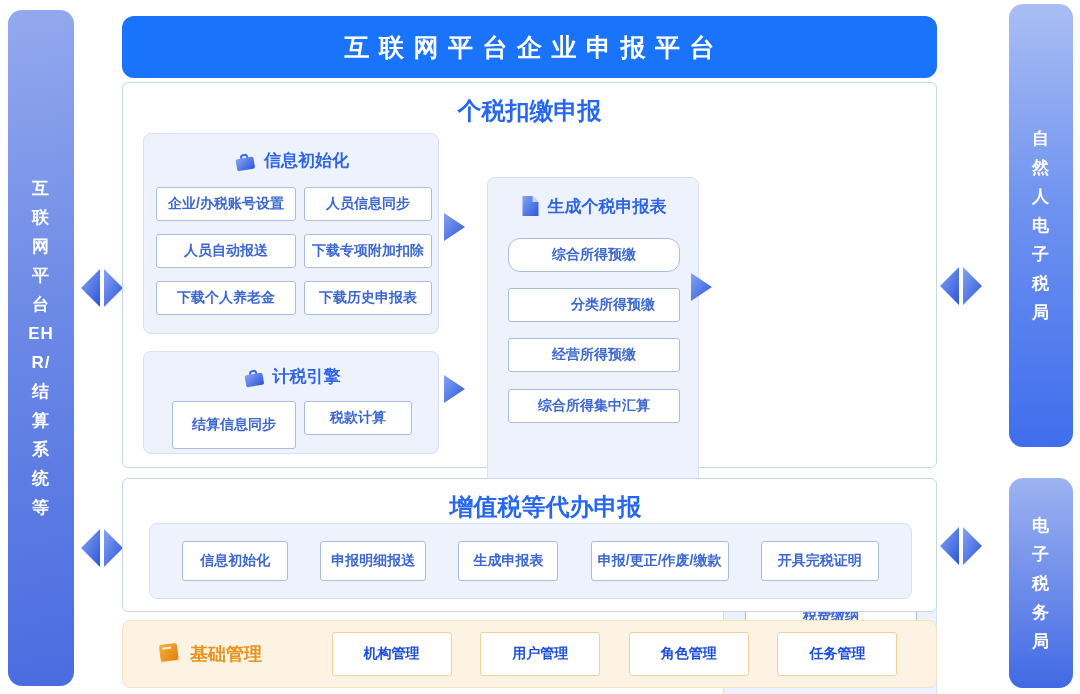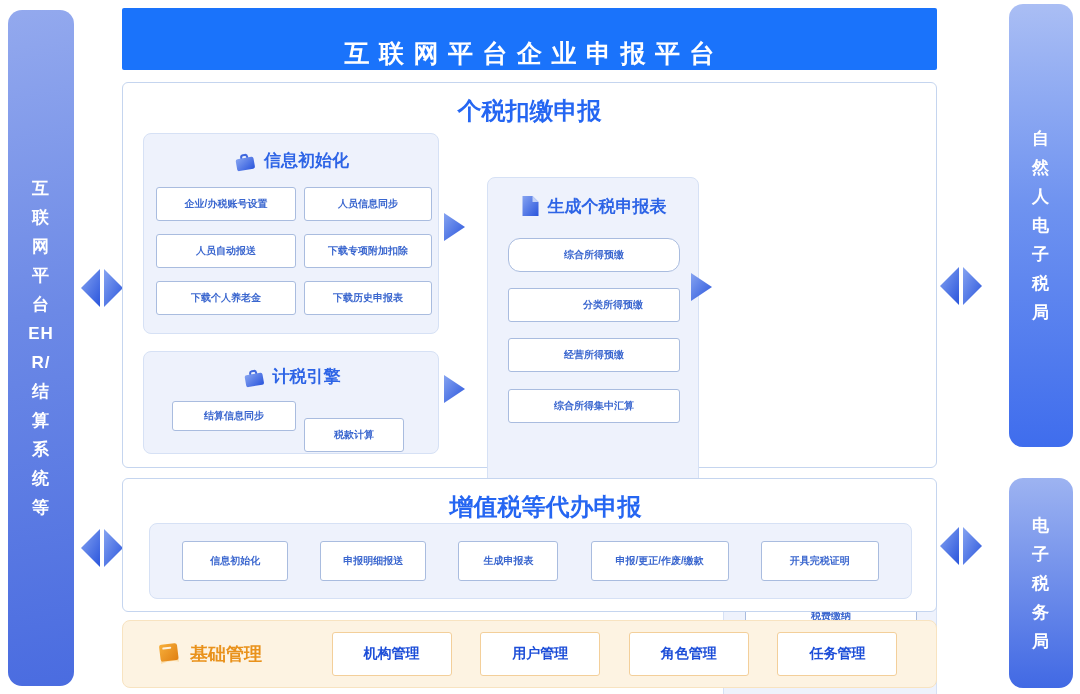--- a/index.html
+++ b/index.html
@@ -12,53 +12,53 @@
           display:flex; align-items:center; justify-content:center; }
   .vbar .vtext { white-space:pre-line; text-align:center; font-size:17px; line-height:29px; letter-spacing:1px; }
   .vbar.left  { left:8px; top:10px; width:66px; height:676px;
                 background:linear-gradient(170deg,#93a9ee 0%,#6c89e6 45%,#4a6ce0 100%); }
   .vbar.rtop  { left:1009px; top:4px;  width:64px; height:443px;
                 background:linear-gradient(180deg,#aabef4 0%,#6f93f0 45%,#3f6ded 100%); }
   .vbar.rbot  { left:1009px; top:478px; width:64px; height:210px;
                 background:linear-gradient(180deg,#9db3f1 0%,#4169e4 100%); }
 
   
-  .banner { position:absolute; left:122px; top:8px; width:815px; height:62px; background:#1a73fb;
-            border-radius:2px; display:flex; align-items:flex-end; justify-content:center; }
+  .banner { position:absolute; left:122px; top:16px; width:815px; height:62px; background:#1a73fb;
+            border-radius:12px; display:flex; align-items:center; justify-content:center; }
   .banner span { color:#ffffff; font-size:25px; font-weight:bold; letter-spacing:0.38em; text-indent:0.38em; }
 
   
   .sect { position:absolute; left:122px; width:815px; background:#ffffff;
           border:1px solid #c5d5ef; border-radius:6px; }
   .sect.main { top:82px; height:386px; }
   .sect.vat  { top:478px; height:134px;padding-left:32px; }
   .sec-title { text-align:center; color:#2566f2; font-size:24px; font-weight:bold; padding-top:12px; }
 
   
   .panel { position:absolute; background:#eef2fc; border:1px solid #d6e1f5; border-radius:8px; }
   .p-head { display:flex; align-items:center; justify-content:center; gap:7px;
             color:#2d64e6; font-size:17px; font-weight:bold; }
   .p-head svg { flex:0 0 auto; }
 
   .btn { background:#ffffff; border:1px solid #a9bcdf; border-radius:3px; color:#3b67cf;
-         font-size:10px; font-weight:bold; display:flex; align-items:center; justify-content:center;
+         font-size:14px; font-weight:bold; display:flex; align-items:center; justify-content:center;
          text-align:center; }
 
   
   .panel.info  { left:20px;  top:50px;  width:296px; height:201px; }
   .panel.info .p-head { padding-top:15px; }
   .grid2 { display:grid; grid-template-columns:140px 128px; gap:13px 8px; margin:15px 0 0 12px; }
   .grid2 .btn { height:34px; }
 
   
   .panel.engine { left:20px; top:268px; width:296px; height:103px; }
   .panel.engine .p-head { padding-top:13px; }
   .engine-row { display:flex; gap:8px; margin:13px 0 0 28px; }
-  .engine-row .btn.b1 { width:124px; height:30px; }
-  .engine-row .btn.b2 { width:100px; height:34px;margin-top:17px; }
+  .engine-row .btn.b1 { width:124px; height:48px; }
+  .engine-row .btn.b2 { width:108px; height:34px; }
 
   
   .panel.gen { left:348px; top:50px; width:212px; height:313px;margin-left:16px; }
   .panel.gen .p-head { padding-top:16px; }
   .stack { position:relative; }
   .panel.gen .btn { position:absolute; left:20px; width:172px; height:34px; }
 
   
   .panel.filing { left:600px; top:50px; width:214px; height:313px; }
   .panel.filing .p-head { padding-top:16px; }

